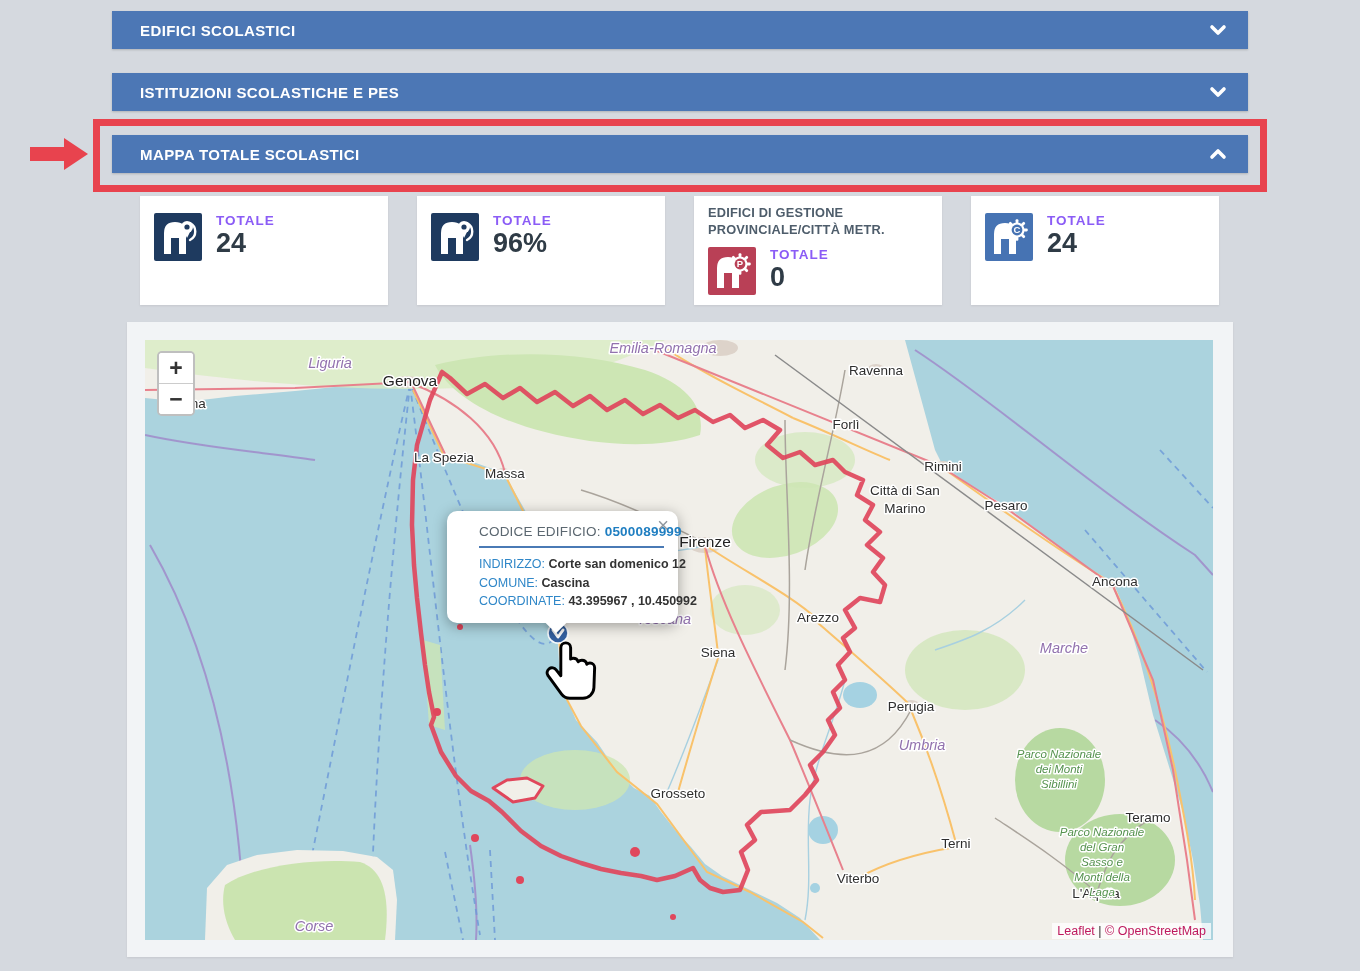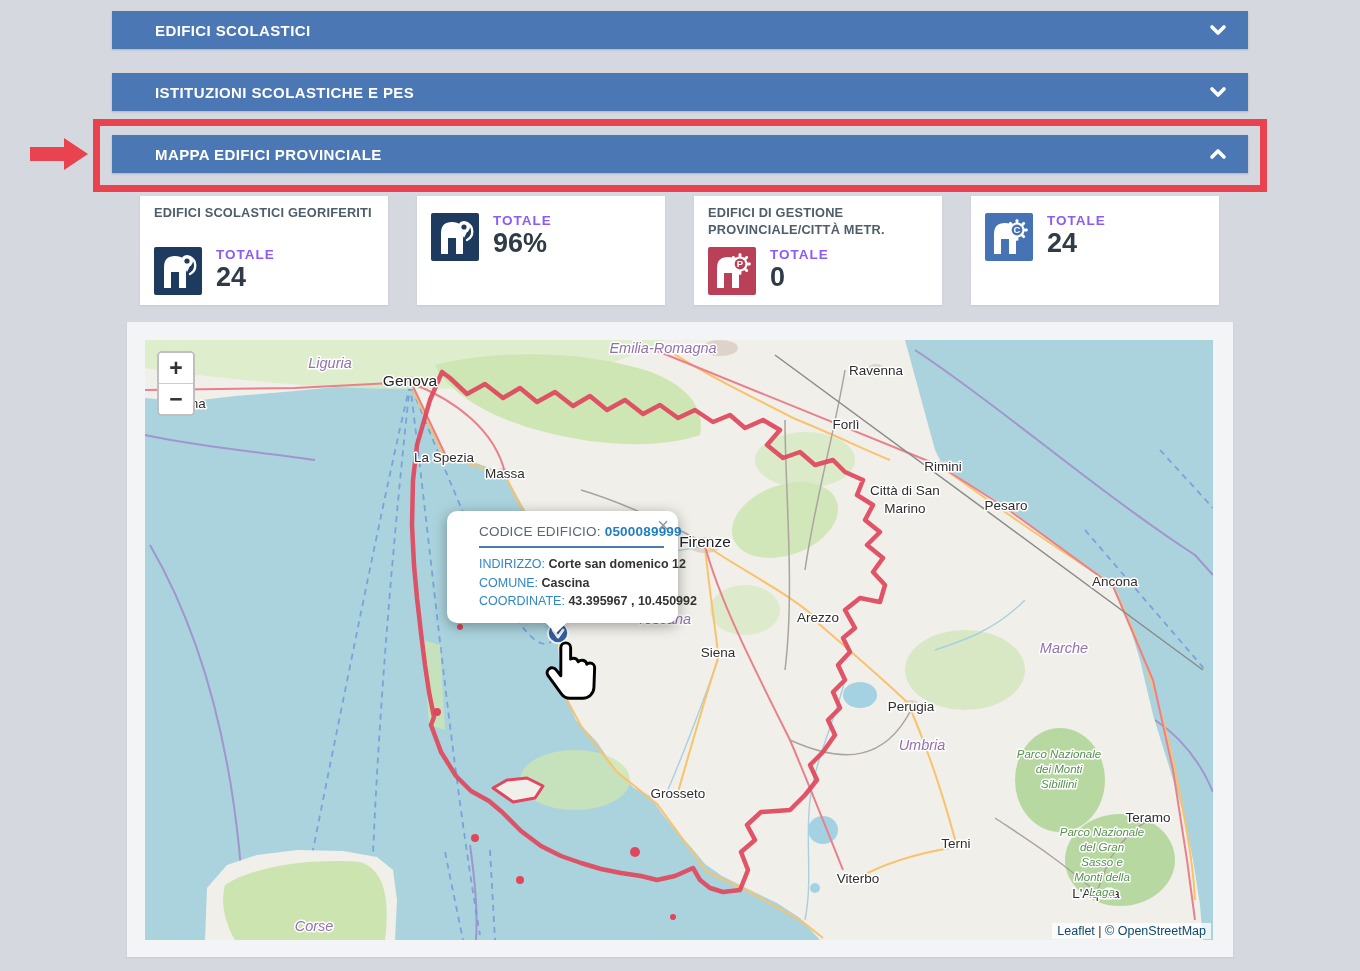--- a/index.html
+++ b/index.html
@@ -8,21 +8,21 @@
     background:#d5d9df;
     font-family:"Liberation Sans","DejaVu Sans",sans-serif;
   }
   
   .acc-bar{
     position:absolute;left:112px;width:1136px;height:38px;
     background:#4c77b5;color:#fff;display:flex;align-items:center;
     box-shadow:0 1px 2px rgba(0,0,0,.18);
   }
   .acc-bar .acc-label{
-    padding-left:43px;font-size:15px;font-weight:bold;letter-spacing:.4px;
+    padding-left:28px;font-size:15px;font-weight:bold;letter-spacing:.4px;
   }
   .acc-bar .acc-chevron{position:absolute;right:18px;top:7px;width:24px;height:24px;}
   
   .annotation-rect{
     position:absolute;left:93px;top:119px;width:1174px;height:73px;
     border:7px solid #e8434e;box-sizing:border-box;pointer-events:none;
   }
   .annotation-arrow{position:absolute;left:30px;top:138px;width:58px;height:32px;}
   
   .cards{position:absolute;left:140px;top:196px;width:1079px;display:flex;gap:29px;}
@@ -81,53 +81,52 @@
   .popup-value{color:#333;font-weight:bold;}
   .popup-close{
     position:absolute;top:4px;right:9px;font-size:20px;color:#8f979e;line-height:1;
     cursor:pointer;font-weight:normal;
   }
   
   .map-attribution{
     position:absolute;right:149px;bottom:32px;background:rgba(255,255,255,.75);
     font-size:12.5px;padding:1px 5px;color:#333;white-space:nowrap;
   }
-  .map-attribution a{color:#0c4a6e;text-decoration:none;}
+  .map-attribution a{color:#be185d;text-decoration:none;}
 </style>
 </head>
 <body>
 
 <div class="acc-bar" style="top:11px">
   <span class="acc-label">EDIFICI SCOLASTICI</span>
   <svg class="acc-chevron" viewBox="0 0 24 24">
     <path d="M6 9 L12 15 L18 9" fill="none" stroke="#fff" stroke-width="3.6" stroke-linecap="round" stroke-linejoin="round"></path>
   </svg>
 </div>
 <div class="acc-bar" style="top:73px">
   <span class="acc-label">ISTITUZIONI SCOLASTICHE E PES</span>
   <svg class="acc-chevron" viewBox="0 0 24 24">
     <path d="M6 9 L12 15 L18 9" fill="none" stroke="#fff" stroke-width="3.6" stroke-linecap="round" stroke-linejoin="round"></path>
   </svg>
 </div>
 <div class="acc-bar" style="top:135px">
-  <span class="acc-label">MAPPA EDIFICI PROVINCIALE</span>
+  <span class="acc-label">MAPPA TOTALE SCOLASTICI</span>
   <svg class="acc-chevron" viewBox="0 0 24 24">
     <path d="M6 15 L12 9 L18 15" fill="none" stroke="#fff" stroke-width="3.6" stroke-linecap="round" stroke-linejoin="round"></path>
   </svg>
 </div>
 
 <div class="annotation-rect"></div>
 <svg class="annotation-arrow" viewBox="0 0 58 32">
   <path d="M0 9 H34 V0 L58 16 L34 32 V23 H0 Z" fill="#e8434e"></path>
 </svg>
 
 <div class="cards">
 
   <div class="card">
-    <div class="card-title">EDIFICI SCOLASTICI GEORIFERITI</div>
     <div class="card-body">
       <svg class="card-icon" viewBox="0 0 48 48">
         <rect x="0" y="0" width="48" height="48" rx="2" fill="#1e3a5f"></rect>
         <path d="M10 41 V20 Q10 9 21 9 Q32 9 32 20 V41 H25 V25 H17 V41 Z" fill="#fff"></path>
         <path d="M36 10 A9.5 9.5 0 0 1 36 27" stroke="#fff" stroke-width="2.4" fill="none" stroke-linecap="round"></path>
         <path d="M28.8 16.5 L37.2 16.5 L33 25 Z" fill="#fff"></path>
         <circle cx="33" cy="14" r="6" fill="#fff"></circle>
         <circle cx="33" cy="14" r="2.6" fill="#1e3a5f"></circle>
       </svg>
       <div class="card-figures">

